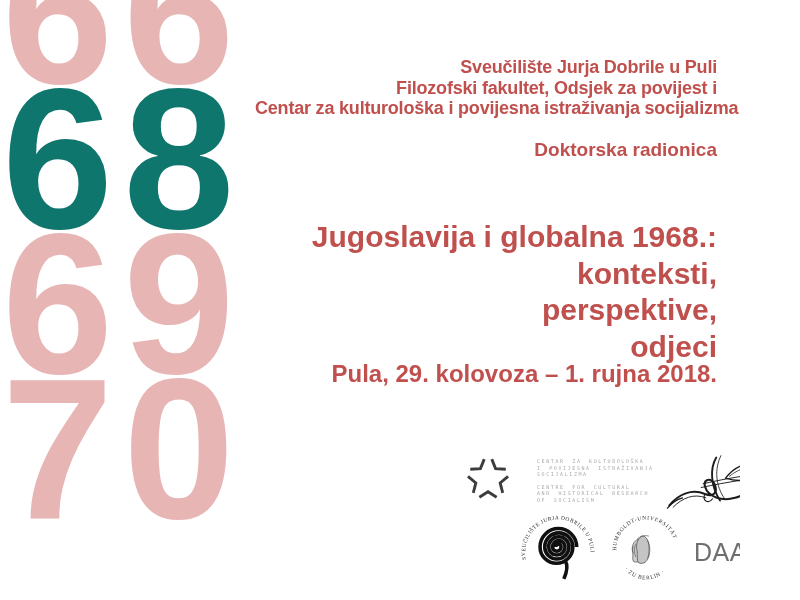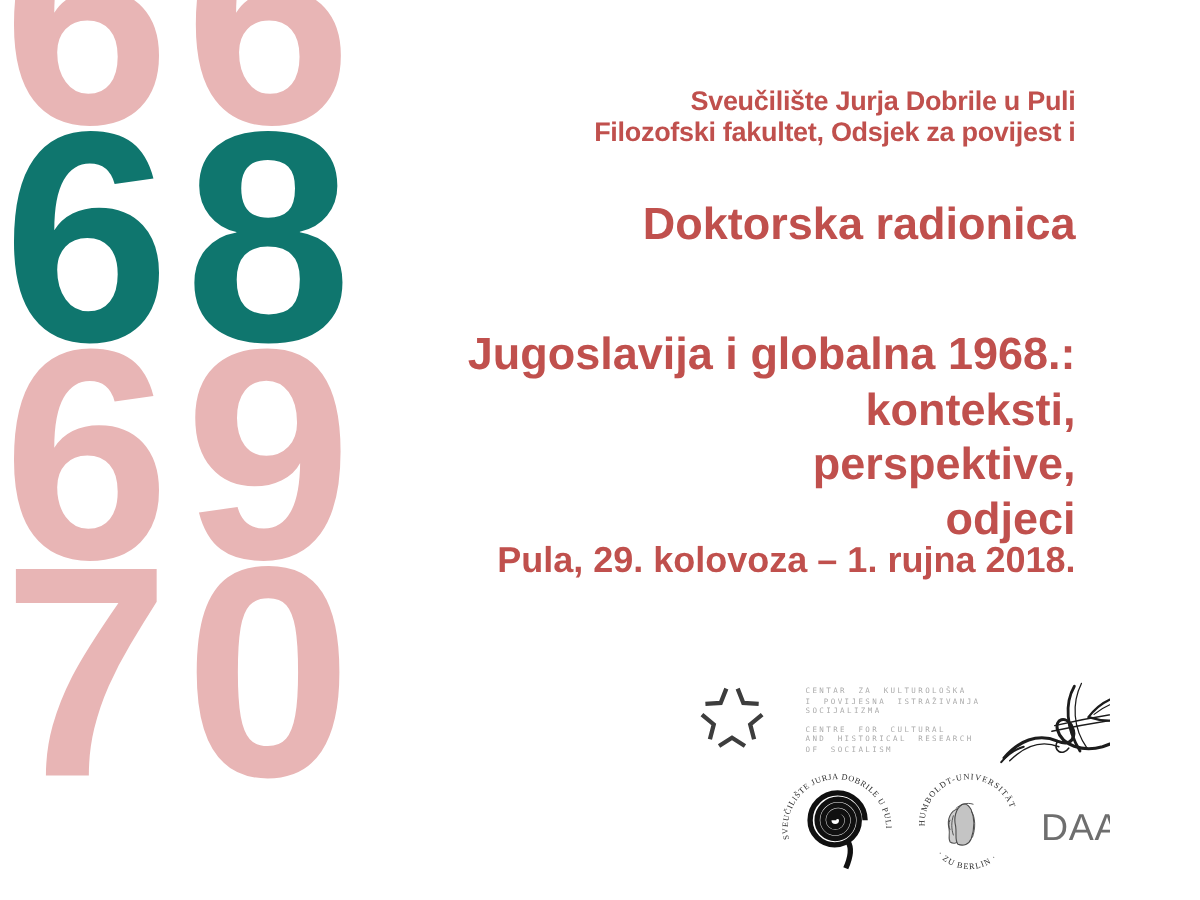--- a/index.html
+++ b/index.html
@@ -11,21 +11,21 @@
            line-height:145px;letter-spacing:10px;user-select:none;}
   .num{white-space:nowrap;}
   .num.pink{color:#e8b5b5;}
   .num.dark{color:#0f766e;}
 
   
   .textcol{position:absolute;left:255px;right:23px;top:0;height:600px;
            text-align:right;color:#c0504d;font-weight:bold;}
   .textcol > div{position:absolute;right:0;width:100%;white-space:nowrap;}
   .org{top:57px;font-size:18px;line-height:20.5px;letter-spacing:-0.2px;}
-  .kicker{top:132px;font-size:30px;line-height:36px;}
+  .kicker{top:132px;font-size:19px;line-height:36px;}
   .maintitle{top:186px;font-size:30px;line-height:36.5px;margin-top:33px;}
   .dateline{top:360px;font-size:24px;}
 
   
   .star-logo{position:absolute;left:456px;top:447px;width:64px;height:64px;}
   .ckpis-text{position:absolute;left:537px;top:458px;color:#ababab;
               font-family:"DejaVu Sans Mono",monospace;font-size:5px;line-height:6.5px;
               letter-spacing:1.6px;word-spacing:3px;white-space:nowrap;}
   .ckpis-text .block + .block{margin-top:6px;}
   .flourish{position:absolute;left:661px;top:450px;width:118px;height:60px;}
@@ -45,20 +45,21 @@
     <div class="num pink">66</div>
     <div class="num dark">68</div>
     <div class="num pink">69</div>
     <div class="num pink">70</div>
   </div>
 
   <div class="textcol">
     <div class="org">
       <div>Sveučilište Jurja Dobrile u Puli</div>
       <div>Filozofski fakultet, Odsjek za povijest i</div>
+      <div>Centar za kulturološka i povijesna istraživanja socijalizma</div>
     </div>
     <div class="kicker">Doktorska radionica</div>
     <div class="maintitle">
       <div>Jugoslavija i globalna 1968.:</div>
       <div>konteksti,</div>
       <div>perspektive,</div>
       <div>odjeci</div>
     </div>
     <div class="dateline">Pula, 29. kolovoza – 1. rujna 2018.</div>
   </div>

